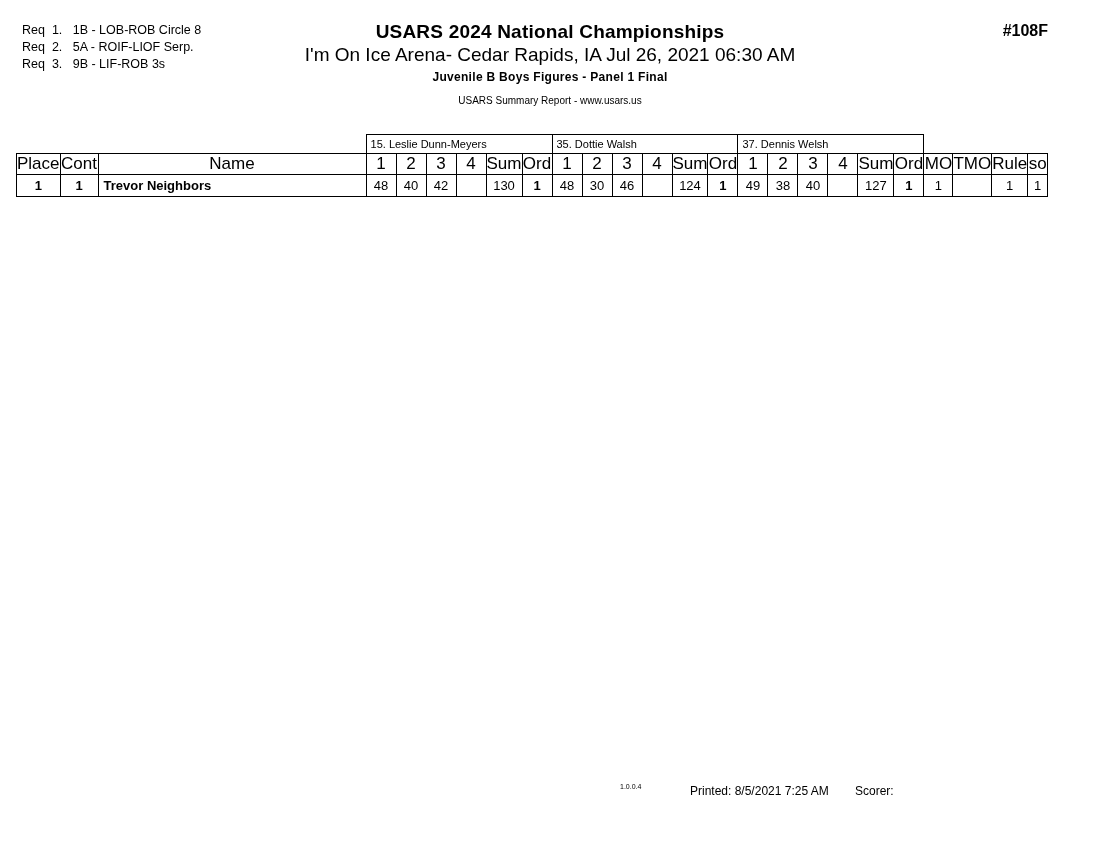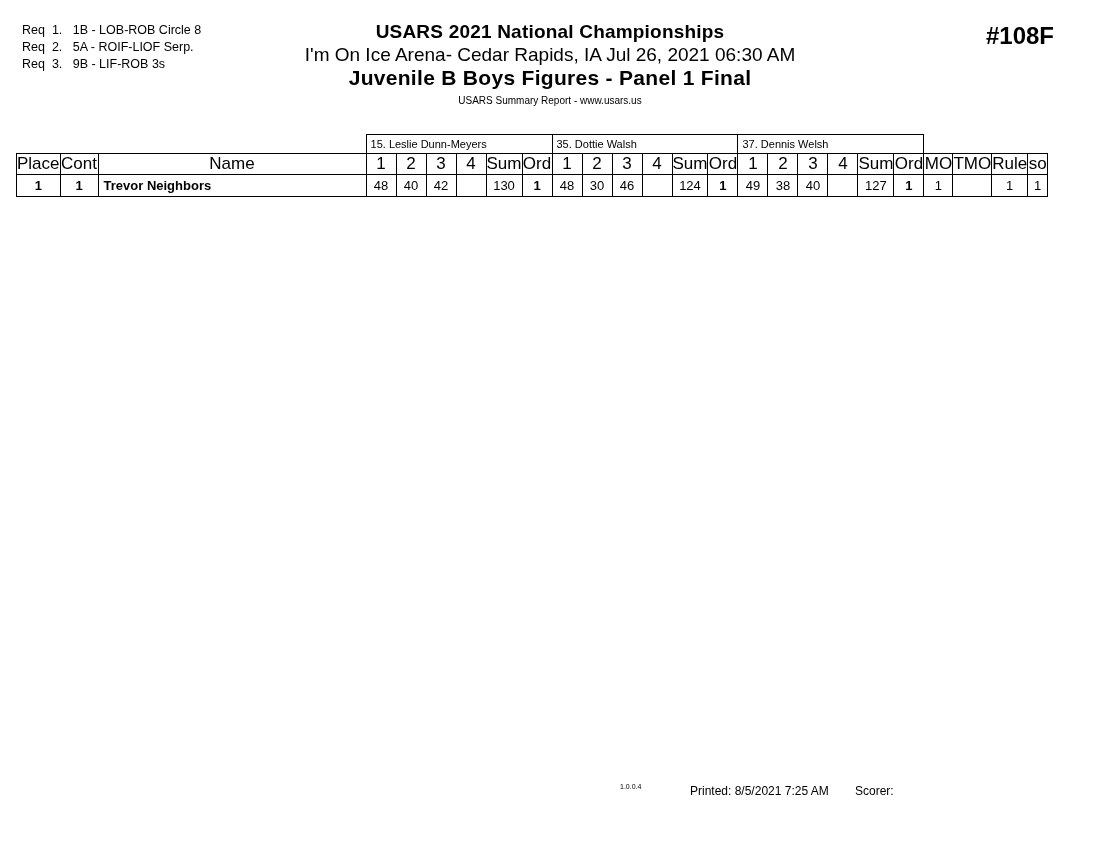--- a/index.html
+++ b/index.html
@@ -40,36 +40,36 @@
     font-size: 19px;
     font-weight: bold;
     letter-spacing: 0.2px;
     line-height: 24px;
   }
   .hdr-venue {
     font-size: 19px;
     line-height: 21px;
   }
   .hdr-event {
-    font-size: 21px;
+    font-size: 12px;
     font-weight: bold;
     line-height: 25px;
     letter-spacing: 0.3px;
   }
   .hdr-sub {
     font-size: 10px;
     line-height: 22px;
   }
 
   
   .event-no {
     position: absolute;
-    right: 46px;
+    right: 52px;
     top: 22px;
-    font-size: 24px;
+    font-size: 16px;
     font-weight: bold;
   }
 
   
   .table-wrap {
     position: absolute;
     left: 16px;
     top: 134px;
   }
   table.results {
@@ -176,21 +176,21 @@
 </head>
 <body>
 
 <div class="reqs">
   <div class="req-line">Req  1.   1B - LOB-ROB Circle 8</div>
   <div class="req-line">Req  2.   5A - ROIF-LIOF Serp.</div>
   <div class="req-line">Req  3.   9B - LIF-ROB 3s</div>
 </div>
 
 <div class="header">
-  <div class="hdr-title">USARS 2021 National Championships</div>
+  <div class="hdr-title">USARS 2024 National Championships</div>
   <div class="hdr-venue">I'm On Ice Arena- Cedar Rapids, IA  Jul 26, 2021  06:30 AM</div>
   <div class="hdr-event">Juvenile B Boys Figures - Panel 1 Final</div>
   <div class="hdr-sub">USARS Summary Report - www.usars.us</div>
 </div>
 
 <div class="event-no">#108F</div>
 
 <div class="table-wrap">
   <table class="results">
     <colgroup>

